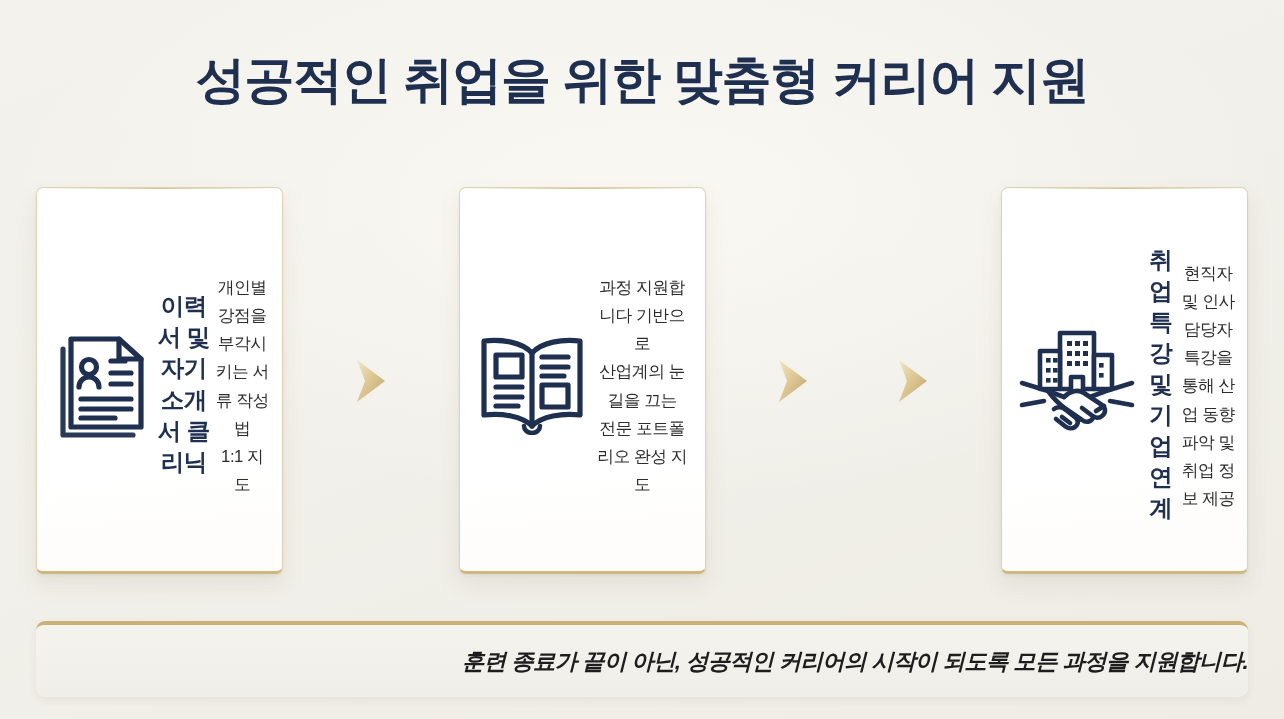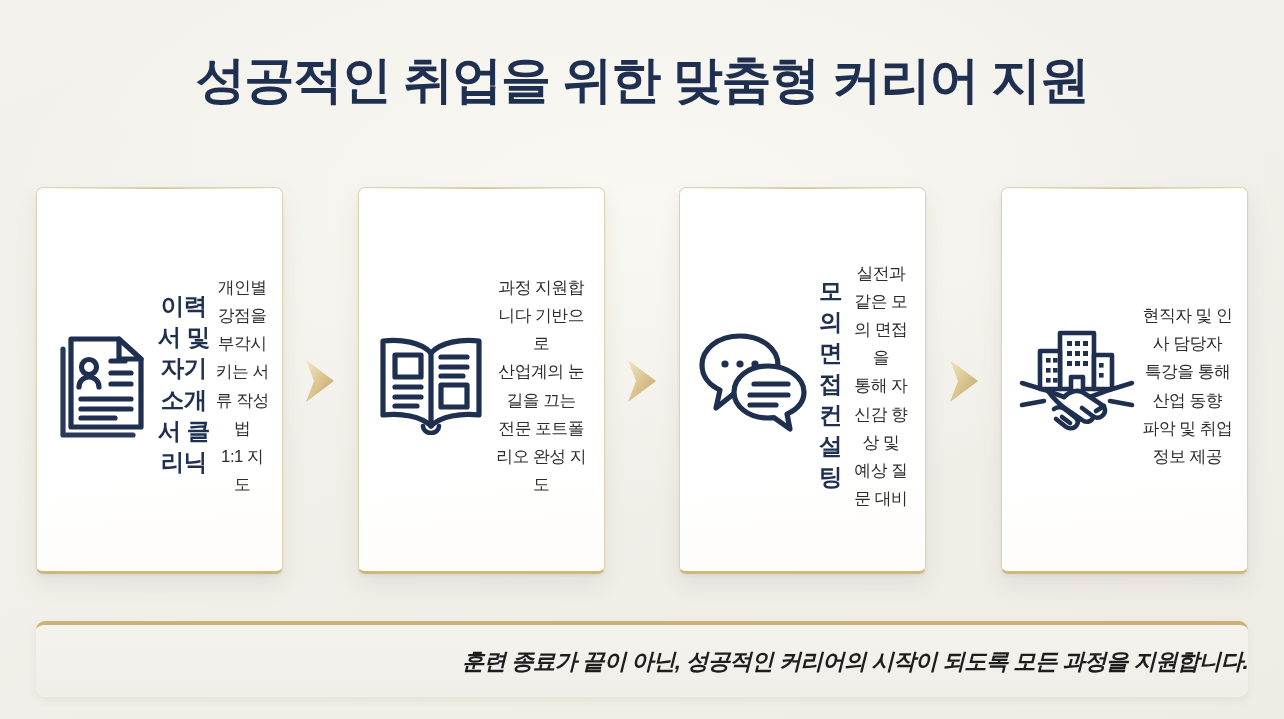--- a/index.html
+++ b/index.html
@@ -207,39 +207,20 @@
           <linearGradient id="ag2" x1="0" y1="0" x2="1" y2="1">
             <stop offset="0%" stop-color="#f1e6c7"></stop>
             <stop offset="45%" stop-color="#ddc894"></stop>
             <stop offset="100%" stop-color="#bfa26a"></stop>
           </linearGradient>
         </defs>
         <path d="M2 2 L30 23 L2 44 L10 23 Z" fill="url(#ag2)"></path>
       </svg>
     </div>
 
-    <div class="card">
-      <div class="icon-wrap">
-        <svg width="120" height="110" viewBox="0 0 120 110" fill="none" stroke="#1e2f50" stroke-width="5.2" stroke-linecap="round" stroke-linejoin="round">
-          <path d="M48 10 C26 10 10 23 10 39 C10 50 17 59 28 64 L24 82 L44 66 C45.5 66.2 47 66.3 48 66.3 C70 66.3 86 53 86 39 C86 23 70 10 48 10 Z" fill="#ffffff"></path>
-          <circle cx="33" cy="38" r="3.6" fill="#1e2f50" stroke="none"></circle>
-          <circle cx="48" cy="38" r="3.6" fill="#1e2f50" stroke="none"></circle>
-          <circle cx="63" cy="38" r="3.6" fill="#1e2f50" stroke="none"></circle>
-          <path d="M76 40 C56 40 42 52 42 66 C42 80 56 92 76 92 C78 92 80 91.8 82 91.6 L98 103 L95 88 C106 83 112 75 112 66 C112 52 96 40 76 40 Z" fill="#ffffff"></path>
-          <path d="M62 58 H96"></path>
-          <path d="M58 69 H96"></path>
-          <path d="M58 79 H84"></path>
-        </svg>
-      </div>
-      <div class="card-title">모의 면접
-컨설팅</div>
-      <div class="card-desc">실전과 같은 모의 면접을
-통해 자신감 향상 및
-예상 질문 대비</div>
-    </div>
 
     <div class="arrow">
       <svg width="32" height="46" viewBox="0 0 32 46">
         <defs>
           <linearGradient id="ag3" x1="0" y1="0" x2="1" y2="1">
             <stop offset="0%" stop-color="#f1e6c7"></stop>
             <stop offset="45%" stop-color="#ddc894"></stop>
             <stop offset="100%" stop-color="#bfa26a"></stop>
           </linearGradient>
         </defs>
@@ -280,20 +261,22 @@
           <path d="M8 80 L30 76"></path>
           <path d="M118 80 L96 76"></path>
           <path d="M50 72 C56 66 64 64 70 68 L88 80 C92 83 92 88 88 91 C85 93.5 81 93 78 90.5 L68 83" fill="#ffffff"></path>
           <path d="M34 66 C40 74 46 80 52 84 L68 95 C72 98 77 97 79 93" fill="none"></path>
           <path d="M40 84 C44 81 49 82 52 85 L62 93 C65 96 64 100 61 102 C58 104 54 103.5 51.5 101.5 L42 94" fill="#ffffff"></path>
           <path d="M48 92 L56 98"></path>
           <path d="M54 86 L62 92"></path>
           <path d="M82 86 L90 81"></path>
         </svg>
       </div>
+      <div class="card-title">취업 특강 및
+기업 연계</div>
       <div class="card-desc">현직자 및 인사 담당자
 특강을 통해 산업 동향
 파악 및 취업 정보 제공</div>
     </div>
 
   </div>
 
   <div class="footer">
     <div class="footer-text">훈련 종료가 끝이 아닌, 성공적인 커리어의 시작이 되도록 모든 과정을 지원합니다.</div>
   </div>

